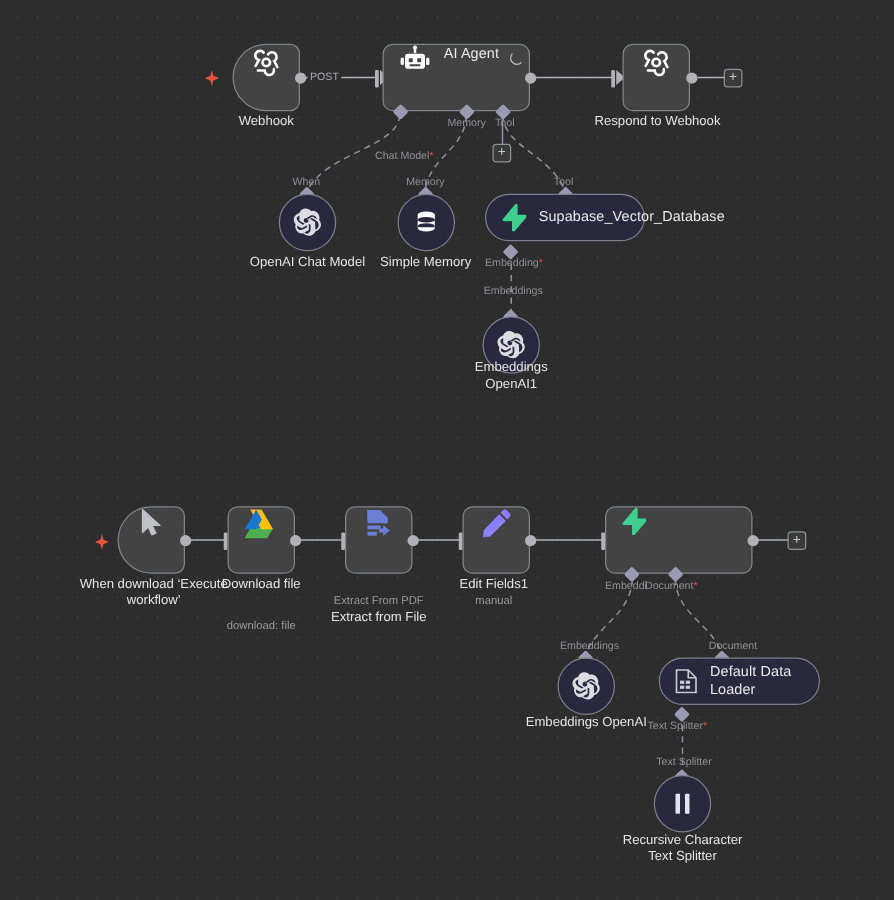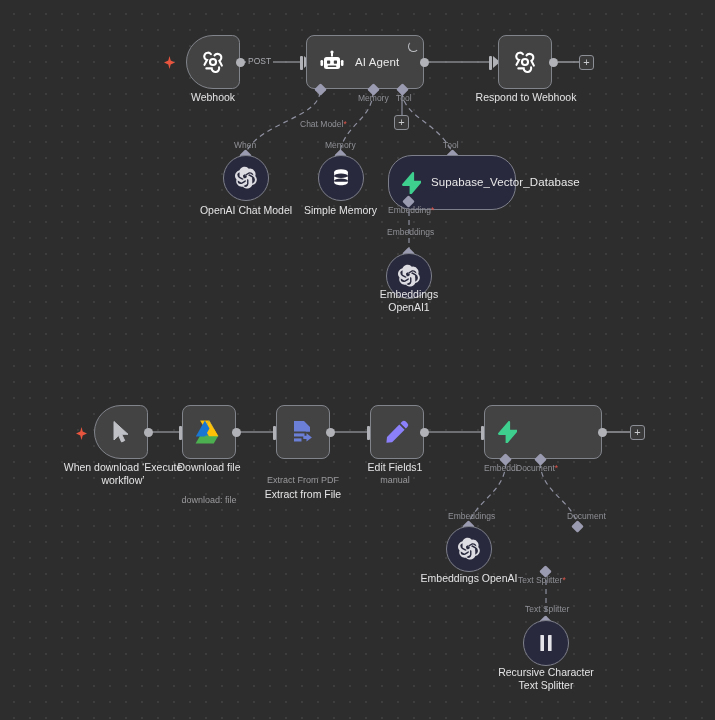--- a/index.html
+++ b/index.html
@@ -15,21 +15,21 @@
     background-color: #2d2d2d;
     background-image: radial-gradient(circle, #3d3d3d 1px, transparent 1.2px);
     background-size: 16px 16px;
     background-position: 6px 6px;
   }
   #edges { position: absolute; left: 0; top: 0; width: 715px; height: 720px; pointer-events: none; }
 
   
   .node {
     position: absolute;
-    display: flex; align-items: center; justify-content: center;
+    display: flex; align-items: flex-start; justify-content: center;
     background: #434343;
     border: 1px solid #81848b;
     color: #e6e6e6;
   }
   .node.square { width: 54px; height: 54px; border-radius: 8px; }
   .node.trigger {
     width: 54px; height: 54px;
     border-radius: 28px 8px 8px 28px;
   }
   .node.wide {
@@ -47,21 +47,21 @@
   
   .subnode {
     position: absolute;
     background: #29293d;
     border: 1px solid #7d7f8a;
     display: flex; align-items: center; justify-content: center;
     color: #e6e6e6;
   }
   .subnode.circle { width: 46px; height: 46px; border-radius: 50%; }
   .subnode.pill {
-    height: 55px; border-radius: 24px;
+    height: 38px; border-radius: 24px;
     padding: 0 16px 0 12px;
     justify-content: flex-start; gap: 10px;
   }
   .subnode .node-title { font-size: 11.5px; }
 
   
   .caption {
     position: absolute;
     text-align: center;
     font-size: 10.5px;
@@ -349,20 +349,31 @@
   <div class="port-diamond" style="left:464px; top:522px;"></div>
   <div class="subnode circle" style="left:446px; top:526px;">
     <svg class="icon" width="24" height="24" viewBox="0 0 24 24">
       <path d="M21.3 9.9a5.5 5.5 0 0 0-.5-4.5 5.6 5.6 0 0 0-6-2.7A5.5 5.5 0 0 0 5.5 4.3a5.5 5.5 0 0 0-3.7 2.7 5.6 5.6 0 0 0 .7 6.5 5.5 5.5 0 0 0 .5 4.5 5.6 5.6 0 0 0 6 2.7 5.5 5.5 0 0 0 9.3-1.6 5.5 5.5 0 0 0 3.7-2.7 5.6 5.6 0 0 0-.7-6.5z M12.1 21a4.1 4.1 0 0 1-2.6-.95l3.3-1.9a.55.55 0 0 0 .27-.47v-4.65l1.4.8v3.9A4.1 4.1 0 0 1 12.1 21z M4.3 17.3a4.1 4.1 0 0 1-.5-2.75l3.3 1.9a.54.54 0 0 0 .54 0l4.03-2.33v1.6l-3.4 1.97a4.1 4.1 0 0 1-3.97-.4z M3.4 8.1a4.1 4.1 0 0 1 2.15-1.8v3.95a.53.53 0 0 0 .27.46l4.02 2.32-1.4.8-3.4-1.95a4.1 4.1 0 0 1-1.64-3.78z M18.1 11.5l-4.03-2.33 1.4-.8 3.4 1.96a4.1 4.1 0 0 1-.63 7.4v-3.95a.54.54 0 0 0-.14-.28z M19.5 9.4l-3.3-1.92a.54.54 0 0 0-.54 0l-4.02 2.33v-1.6l3.4-1.96a4.1 4.1 0 0 1 4.46 3.15z M10.9 12.4l-1.8-1.04V9.28l1.8-1.04 1.8 1.04v2.08z" fill="#dcdce2"></path>
     </svg>
   </div>
   <div class="caption" style="left:406px; top:572px; width:126px;">Embeddings OpenAI</div>
 
   <div class="edge-label" style="left:567px; top:511px;">Document</div>
   <div class="port-diamond" style="left:573px; top:522px;"></div>
+  <div class="subnode pill" style="left:527px; top:526px; width:129px;">
+    <svg class="icon" width="18" height="20" viewBox="0 0 18 20">
+      <path d="M1.2 1h9.4l6.2 6.2v11.8H1.2z" fill="none" stroke="#c9cad0" stroke-width="1.3"></path>
+      <path d="M10.6 1v6.2h6.2" fill="none" stroke="#c9cad0" stroke-width="1.3"></path>
+      <rect x="4" y="9.5" width="3.4" height="2.6" fill="#c9cad0"></rect>
+      <rect x="8.6" y="9.5" width="3.4" height="2.6" fill="#c9cad0"></rect>
+      <rect x="4" y="13.5" width="3.4" height="2.6" fill="#c9cad0"></rect>
+      <rect x="8.6" y="13.5" width="3.4" height="2.6" fill="#c9cad0"></rect>
+    </svg>
+    <span class="node-title">Default Data Loader</span>
+  </div>
   <div class="port-diamond" style="left:541px; top:567px;"></div>
   <div class="edge-label red-star" style="left:518px; top:575px;">Text Splitter</div>
 
   <div class="edge-label" style="left:525px; top:604px;">Text Splitter</div>
   <div class="port-diamond" style="left:541px; top:617px;"></div>
   <div class="subnode circle" style="left:523px; top:620px;">
     <svg class="icon" width="18" height="20" viewBox="0 0 18 20">
       <rect x="3.4" y="2" width="3.6" height="16" rx="0.6" fill="#e4e4ea"></rect>
       <rect x="11" y="2" width="3.6" height="16" rx="0.6" fill="#e4e4ea"></rect>
     </svg>

